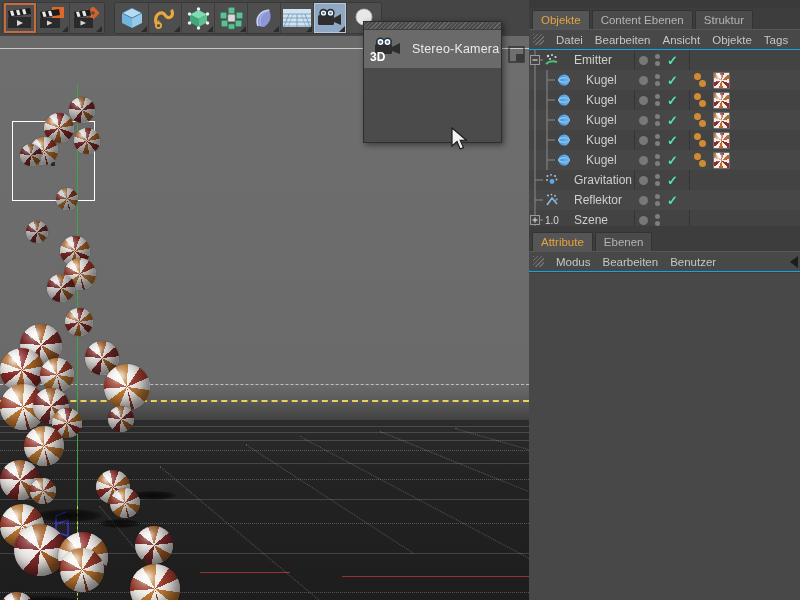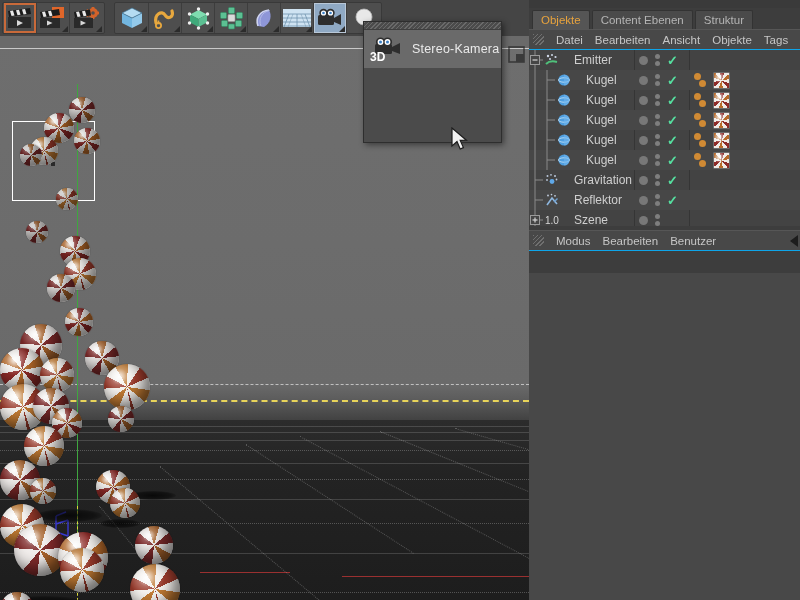--- a/index.html
+++ b/index.html
@@ -725,20 +725,28 @@
               <span class="vdot2">
                 <i></i>
                 <i></i>
               </span>
             </div>
           </div>
         </div>
     </div>
 
     <div id="attrPanel">
+      <div class="tabrow" style="background:#3d3d3d;">
+        <div class="tab active">
+          <span>Attribute</span>
+        </div>
+        <div class="tab">
+          <span>Ebenen</span>
+        </div>
+      </div>
       <div class="menubar" style="justify-content:flex-end;">
         <span class="grip"></span>
         <span class="mb">Modus</span>
         <span class="mb">Bearbeiten</span>
         <span class="mb">Benutzer</span>
         <span class="arrowBlack" style="margin-left:auto;margin-right:2px;"></span>
       </div>
       <div id="attrBody"></div>
     </div>
   </div>

